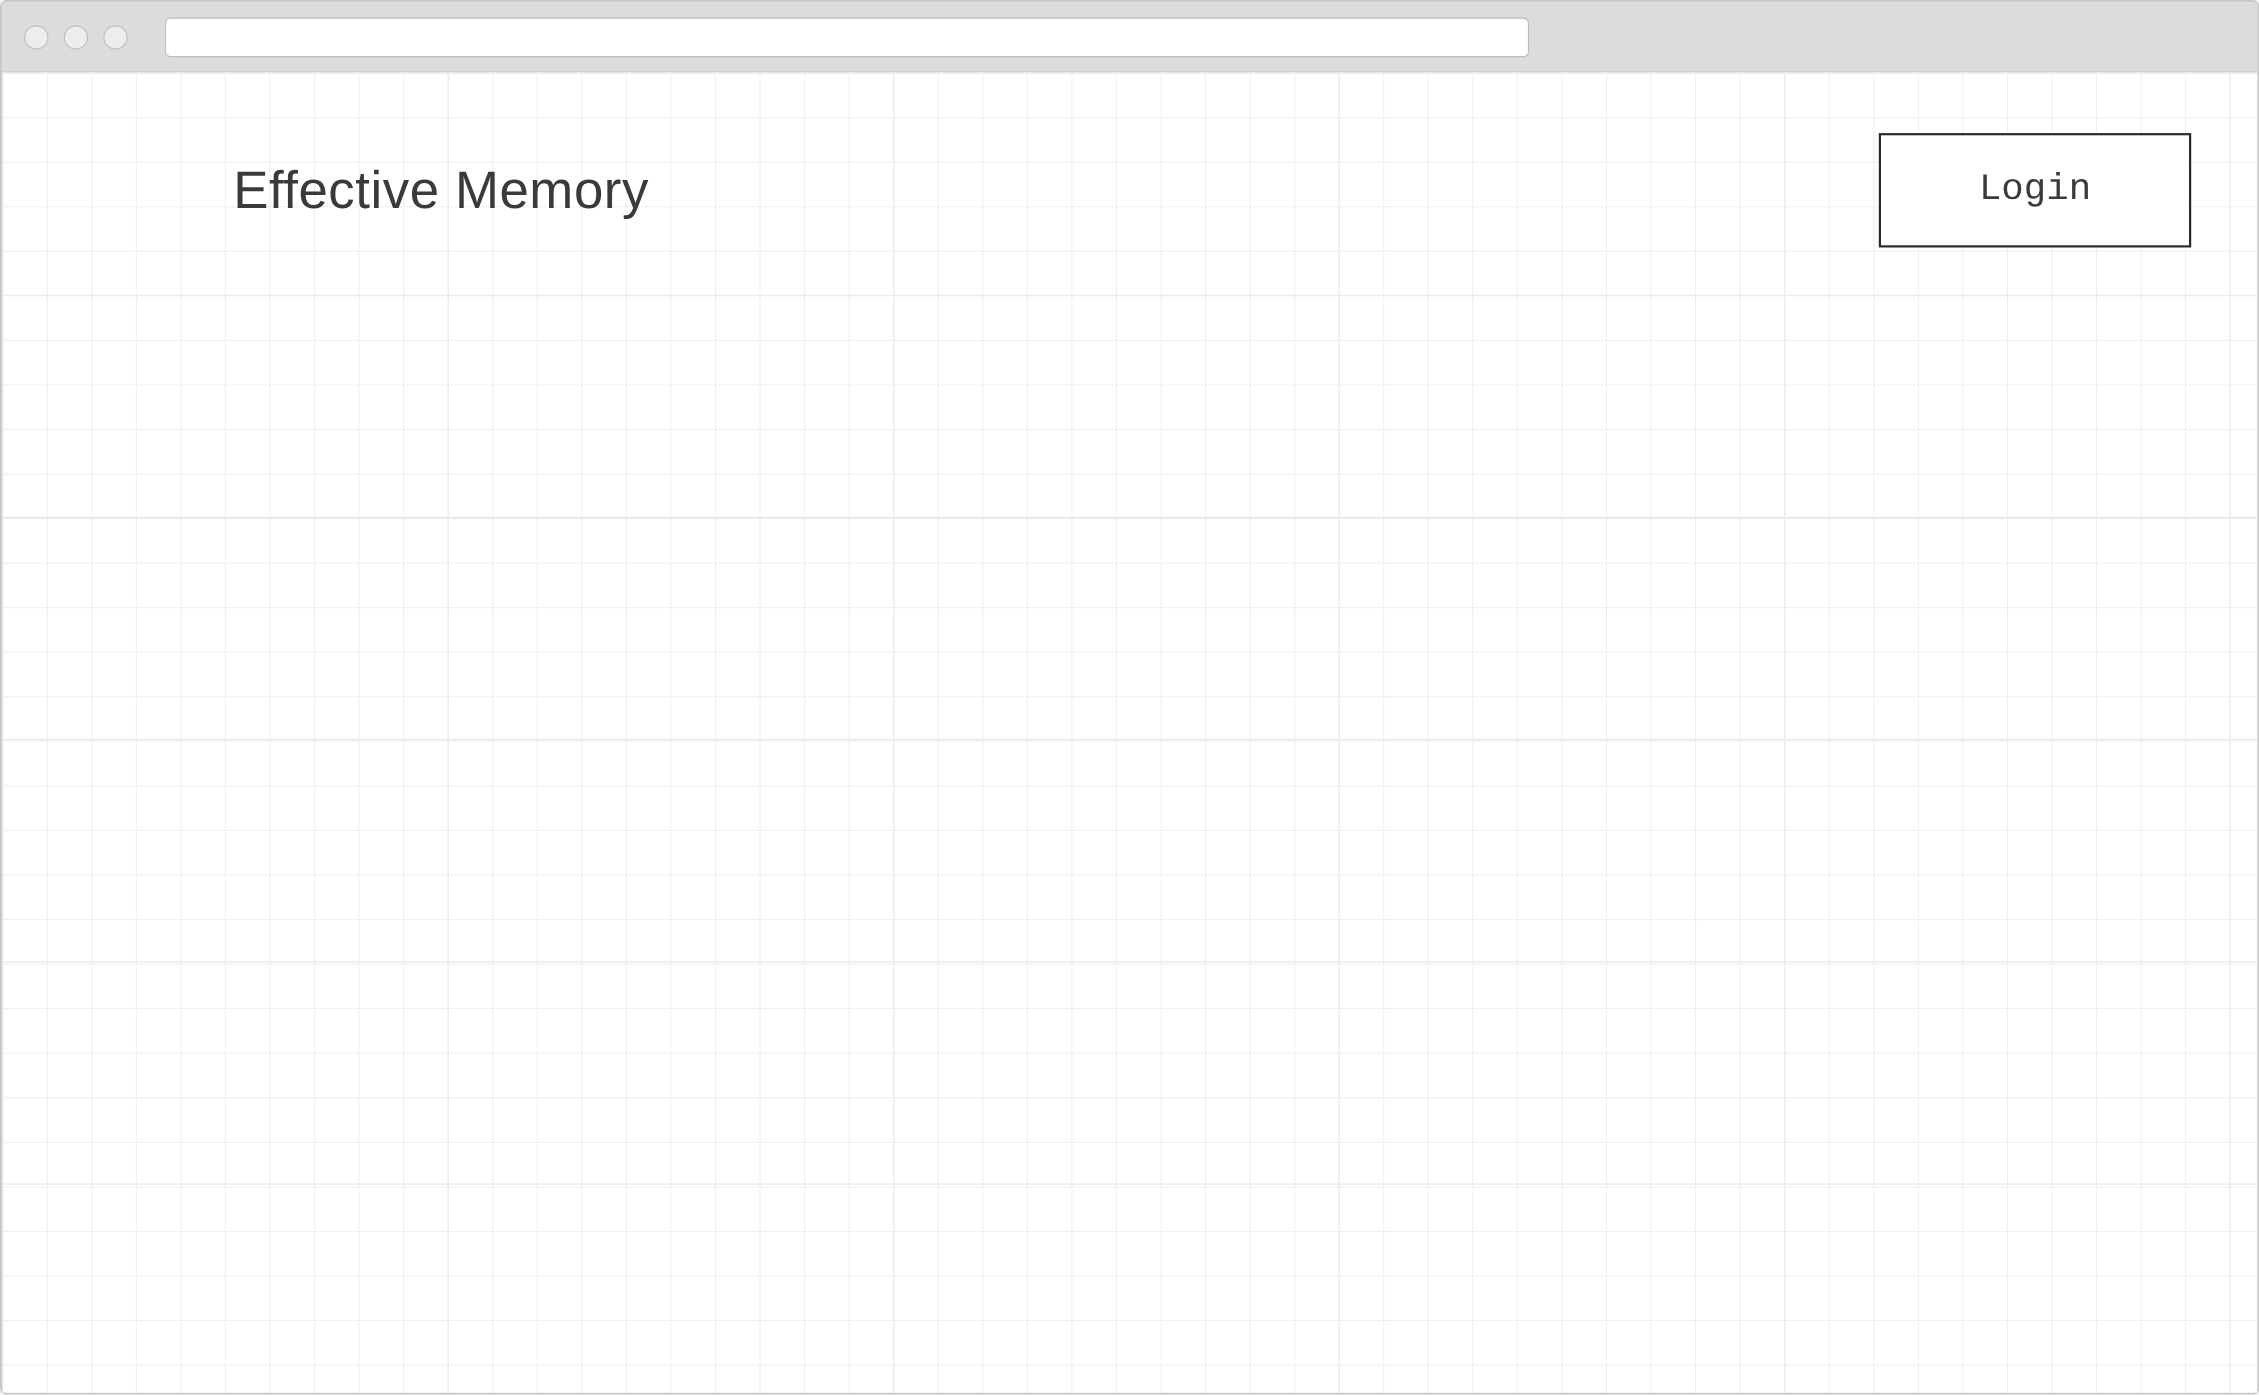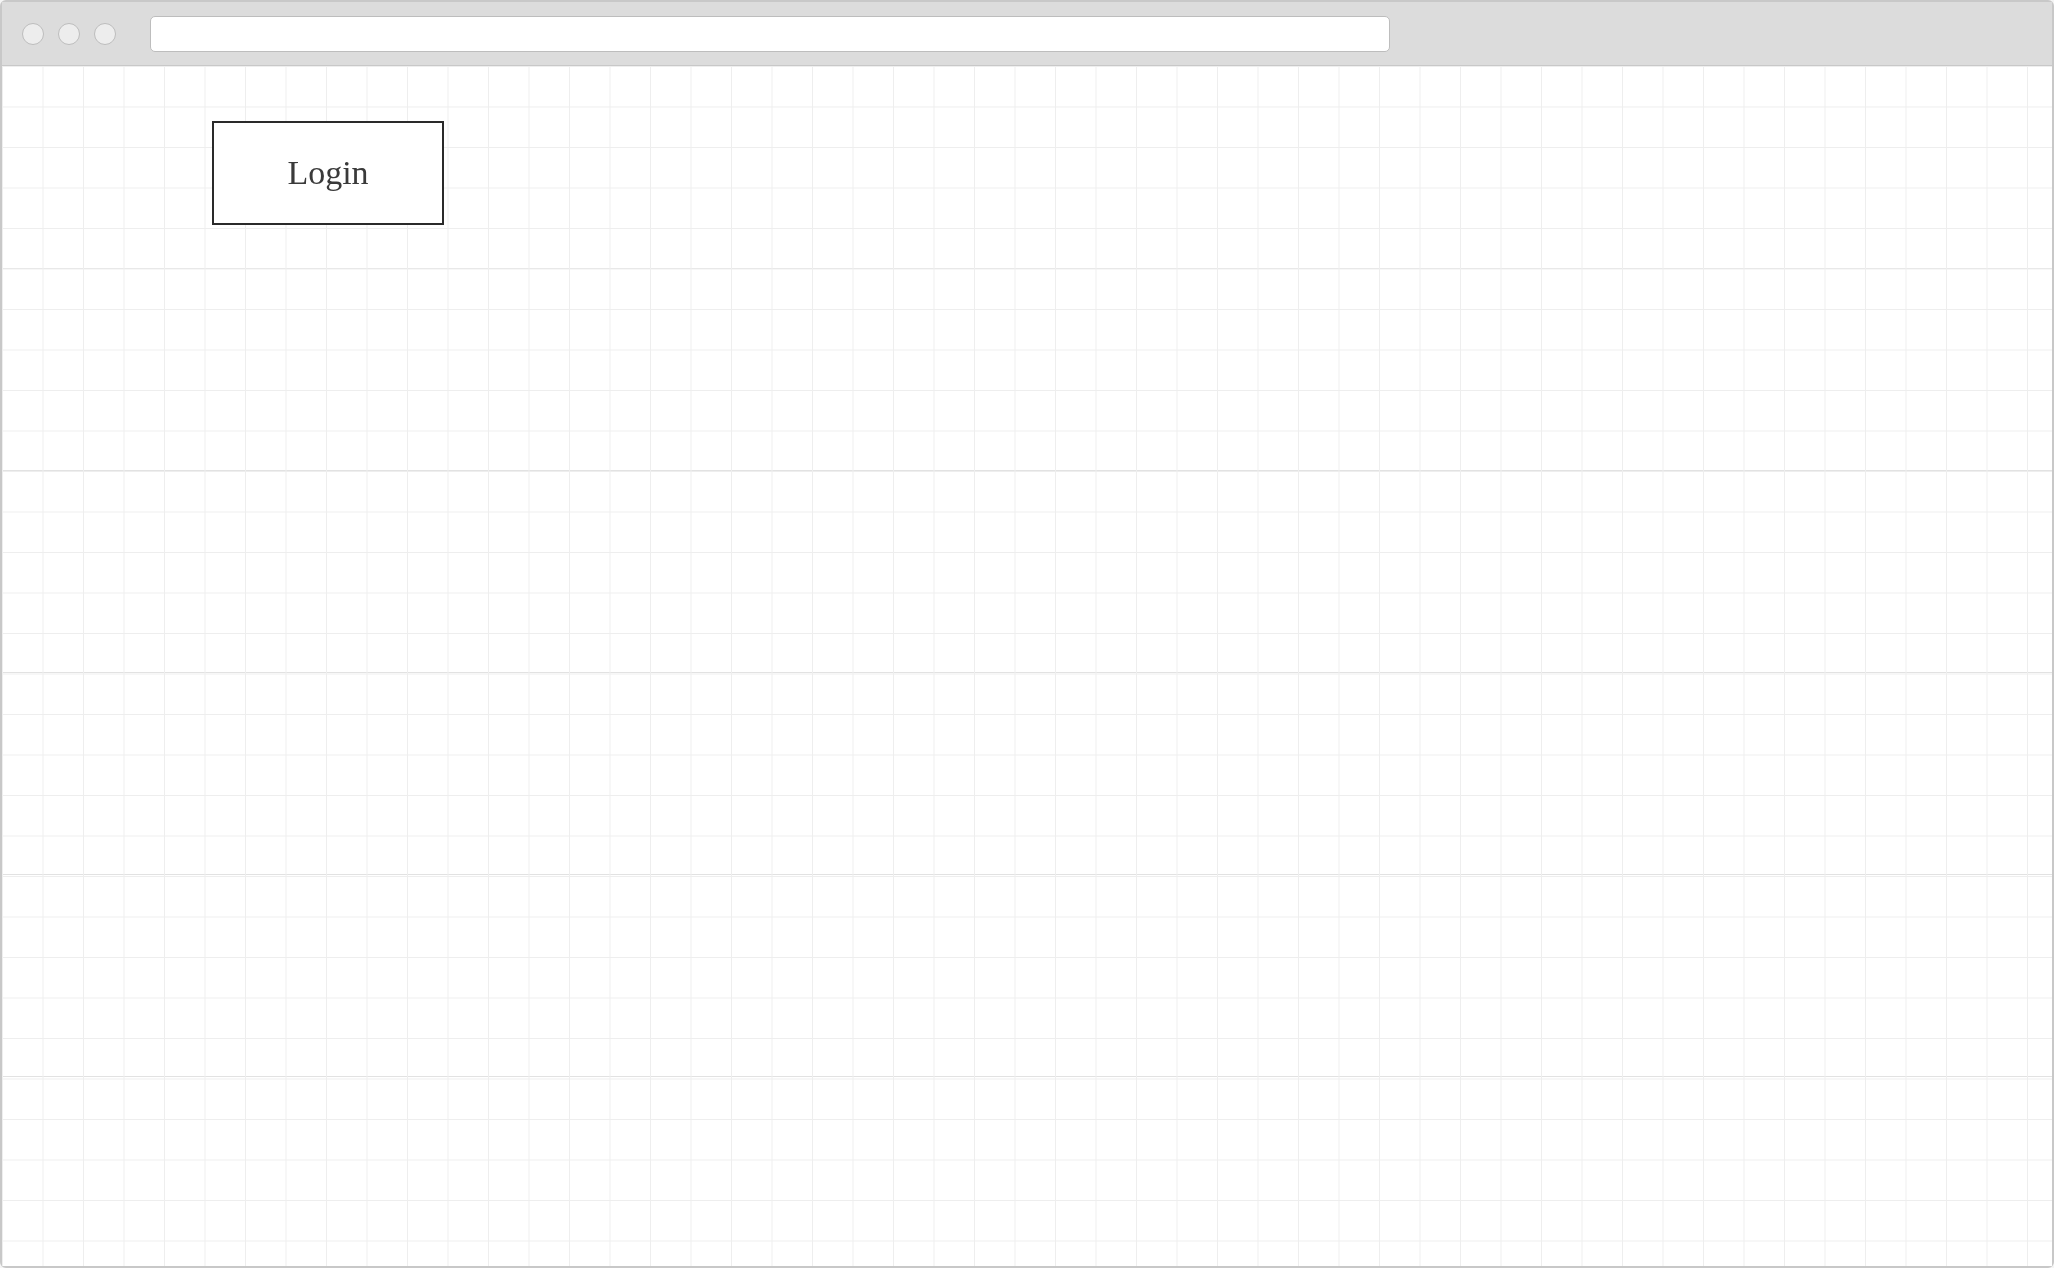--- a/index.html
+++ b/index.html
@@ -93,28 +93,28 @@
     }
 
     .page-title {
       font-size: 48px;
       font-weight: 400;
       color: #3a3a3a;
       letter-spacing: 0.5px;
     }
 
     .login-button {
-      width: 232px;
+      width: 284px;
       height: 104px;
       background: #ffffff;
       border: 2px solid #2a2a2a;
       font-size: 34px;
       color: #3a3a3a;
       cursor: pointer;
-      font-family: Liberation Serif, serif;
+      font-family: Liberation Mono, monospace;
       display: flex;
       align-items: center;
       justify-content: center;
     }
   </style>
 </head>
 <body>
 
 <div class="browser-window">
 
@@ -122,17 +122,18 @@
     <div class="traffic-lights">
       <div class="traffic-light"></div>
       <div class="traffic-light"></div>
       <div class="traffic-light"></div>
     </div>
     <input type="text" class="address-bar" value="" style="">
   </div>
 
   <div class="content-area">
     <div class="header-row">
+      <h1 class="page-title">Effective Memory</h1>
       <button class="login-button">Login</button>
     </div>
   </div>
 
 </div>
 
 </body></html>

